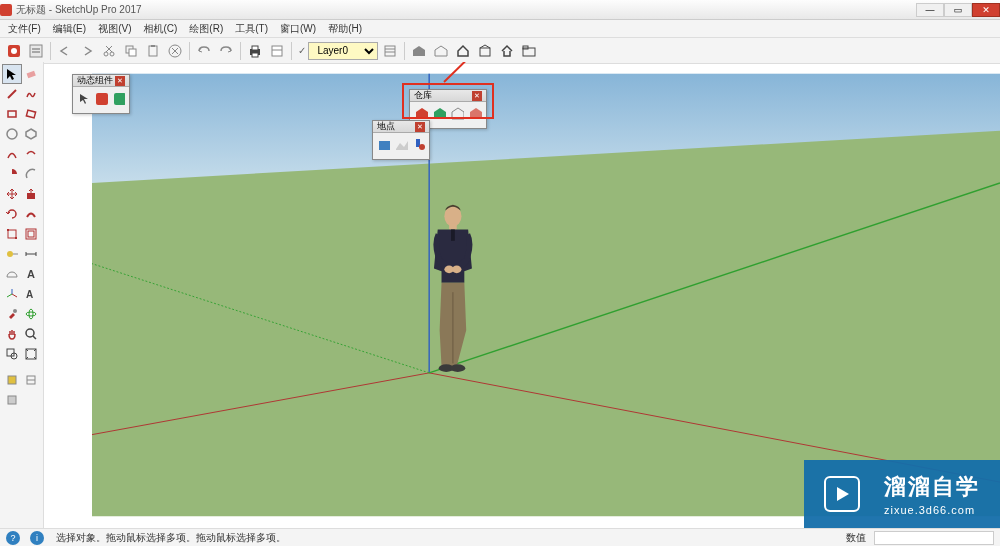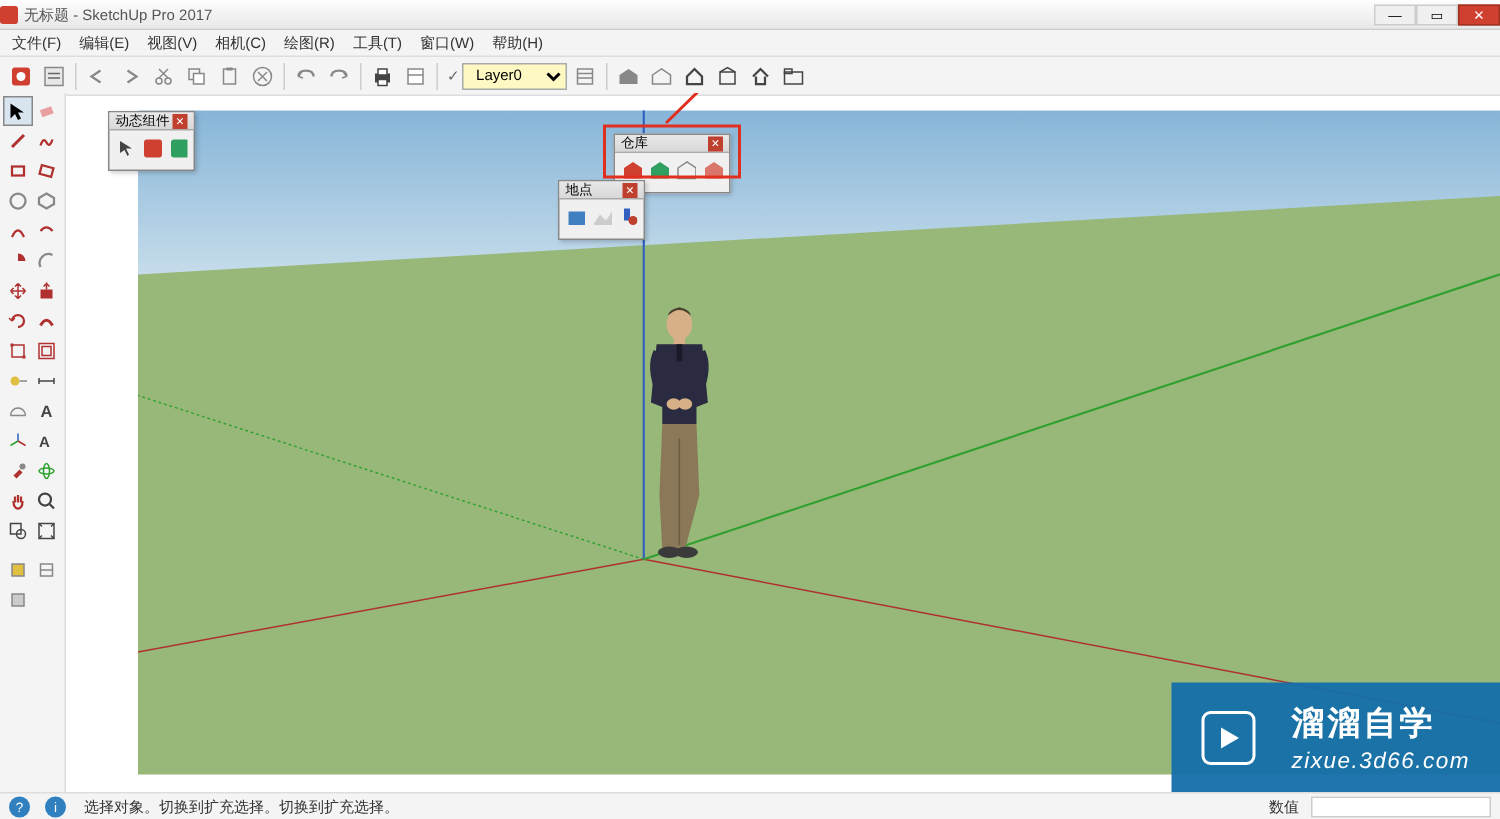--- a/index.html
+++ b/index.html
@@ -41,21 +41,21 @@
     
     .statusbar { position: absolute; bottom: 0; left: 0; right: 0; height: 18px; background: #f4f4f4; border-top: 1px solid #ddd; display: flex; align-items: center; padding: 0 6px; font-size: 10px; color: #333; }
     .statusbar .status-icon { width: 14px; height: 14px; background: #3080c0; border-radius: 50%; margin-right: 6px; display: flex; align-items: center; justify-content: center; color: #fff; font-size: 9px; }
     .statusbar .status-text { flex: 1; }
     .statusbar .status-right { display: flex; align-items: center; gap: 8px; }
     .statusbar .value-box { border: 1px solid #ccc; background: #fff; width: 120px; height: 14px; }
     
     .watermark { position: absolute; right: 0; bottom: 18px; background: rgba(20,110,170,0.95); color: #fff; padding: 12px 20px; display: flex; align-items: center; gap: 24px; }
     .watermark .play-icon { width: 36px; height: 36px; border: 2px solid #fff; border-radius: 6px; display: flex; align-items: center; justify-content: center; }
     .watermark .brand-text { font-size: 22px; font-weight: bold; letter-spacing: 2px; }
-    .watermark .brand-url { font-size: 15px; margin-top: 2px; letter-spacing: 1px; font-style: italic; }
+    .watermark .brand-url { font-size: 11px; margin-top: 2px; letter-spacing: 1px; }
   </style>
 </head>
 <body>
 
 <div class="titlebar">
   <div class="app-icon"></div>
   <div class="title">无标题 - SketchUp Pro 2017</div>
   <div class="win-controls">
     <div class="win-btn">—</div>
     <div class="win-btn">▭</div>
@@ -547,21 +547,21 @@
       <polygon points="50,6 40,10 46,16" fill="#e03020"></polygon>
     </svg>
   </div>
 </div>
 
 <div class="statusbar">
   <div class="status-icon">?</div>
   <div style="width:4px"></div>
   <div class="status-icon" style="background:#3080c0">i</div>
   <div style="width:6px"></div>
-  <div class="status-text">选择对象。切换到扩充选择。切换到扩充选择。</div>
+  <div class="status-text">选择对象。拖动鼠标选择多项。拖动鼠标选择多项。</div>
   <div class="status-right">
     <span>数值</span>
     <div class="value-box"></div>
   </div>
 </div>
 
 <div class="watermark">
   <div class="play-icon">
     <svg width="18" height="18">
         <polygon points="4,2 16,9 4,16" fill="#fff"></polygon>

